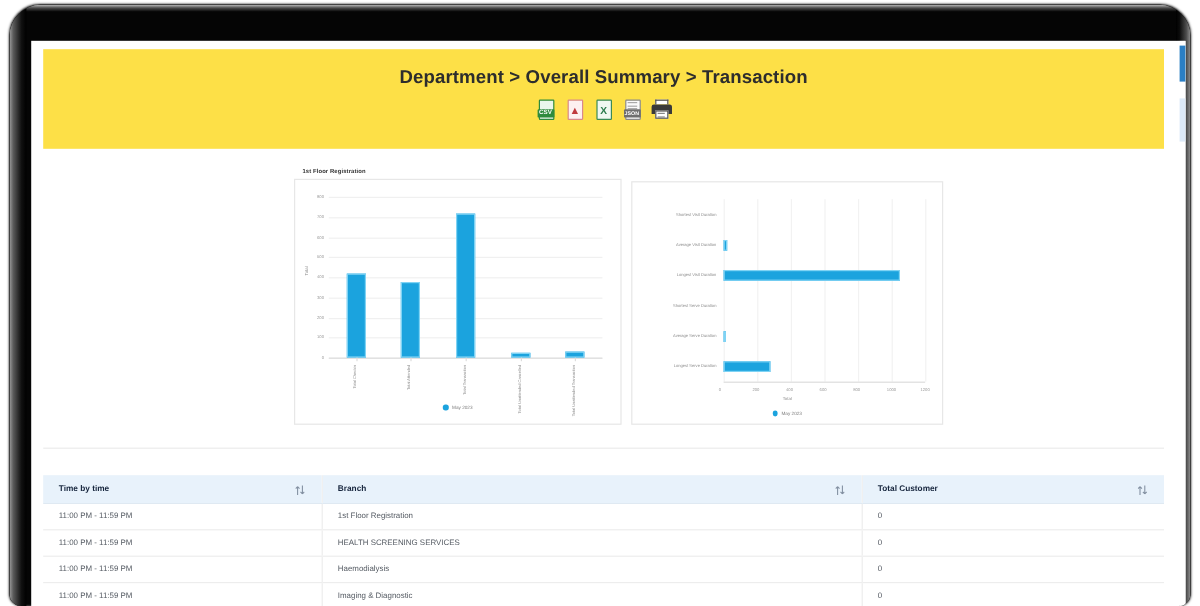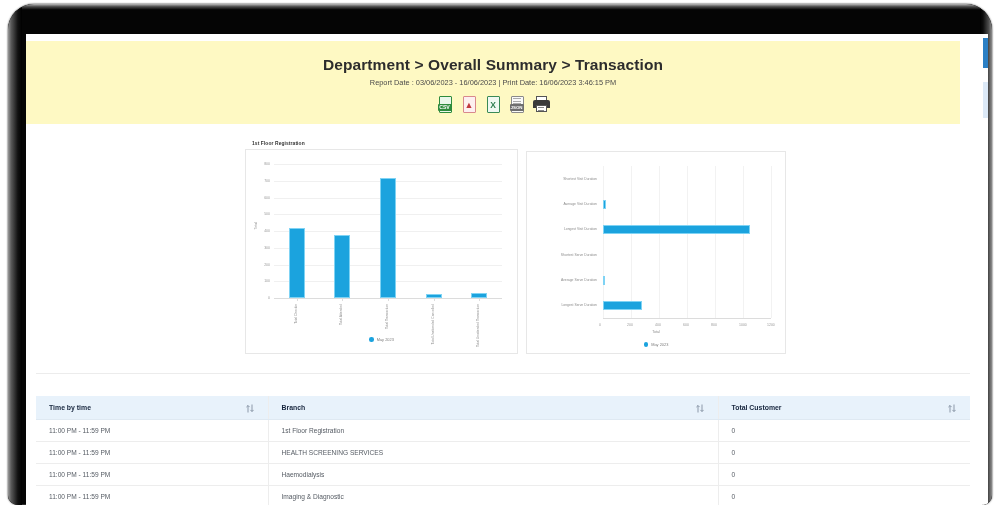--- a/index.html
+++ b/index.html
@@ -46,23 +46,23 @@
   #screen {
     position: absolute;
     left: 18px; top: 30px;
     width: 962px; height: 471px;
     background: #ffffff;
     overflow: hidden;
   }
 
   
   #report-header {
-    position: absolute; left: 0; top: 7px;
+    position: absolute; left: 10px; top: 7px;
     width: 934px; height: 83px;
-    background: #fef9c3;
+    background: #fde047;
   }
   #report-title {
     text-align: center;
     font-size: 15.5px;
     font-weight: 700;
     color: #2d2d2d;
     margin-top: 15px;
     letter-spacing: .1px;
   }
   #report-subtitle {
@@ -258,21 +258,20 @@
 
 <div id="device-frame">
   <div id="bezel-top"></div>
   <div id="bezel-highlight"></div>
   <div id="bezel-highlight-r"></div>
 
   <div id="screen">
 
     <div id="report-header">
       <div id="report-title">Department &gt; Overall Summary &gt; Transaction</div>
-      <div id="report-subtitle">Report Date : 03/06/2023 - 16/06/2023 | Print Date: 16/06/2023 3:46:15 PM</div>
 
       <div id="export-bar">
         <span class="export-icon ic-csv">
           <span class="doc-shape"></span>
           <span class="badge">CSV</span>
         </span>
         <span class="export-icon ic-pdf">
           <span class="doc-shape"></span>
           <span class="glyph">▲</span>
         </span>

